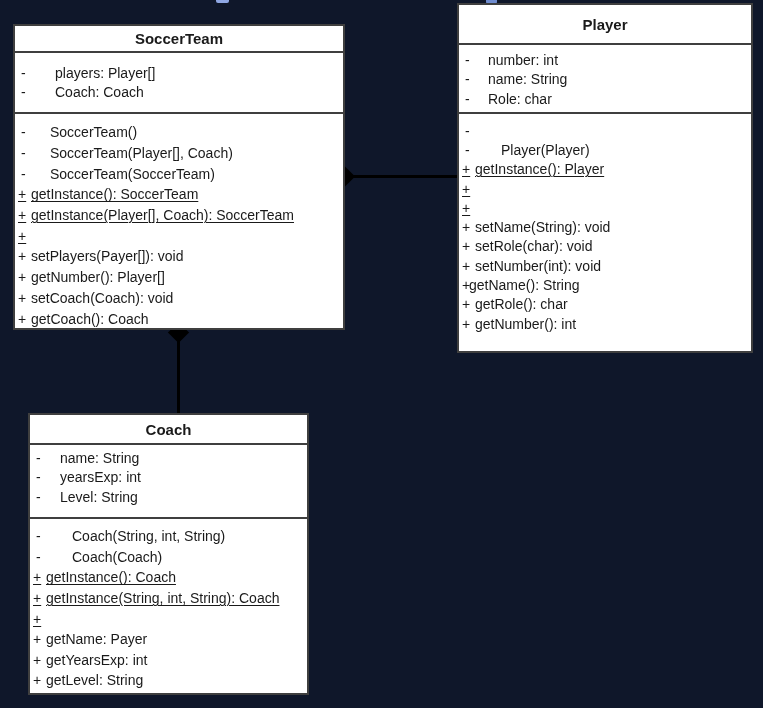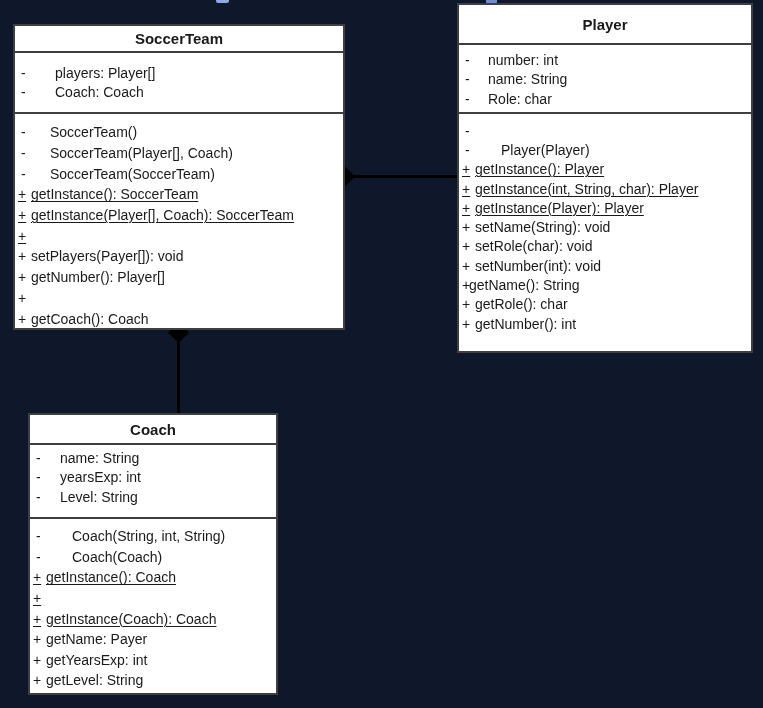--- a/index.html
+++ b/index.html
@@ -66,21 +66,21 @@
   #player { left: 457px; top: 3px; width: 296px; height: 350px; }
   #player .class-title { height: 40px; }
   #player .attrs { height: 69px; padding-top: 5px; }
   #player .attrs .row { height: 19.5px; }
   #player .attrs .vis { width: 23px; }
   #player .methods { padding-top: 7px; }
   #player .methods .row { height: 19.3px; }
   #player .methods .row.tab .vis { width: 36px; }
 
   
-  #coach { left: 28px; top: 413px; width: 250px; height: 282px; }
+  #coach { left: 28px; top: 413px; width: 281px; height: 282px; }
   #coach .class-title { height: 30px; }
   #coach .attrs { height: 74px; padding-top: 3px; }
   #coach .attrs .row { height: 19.5px; }
   #coach .attrs .vis { width: 24px; }
   #coach .methods { padding-top: 7px; }
   #coach .methods .row { height: 20.6px; }
   #coach .methods .row.tab .vis { width: 36px; }
 
   
   .conn-line { position: absolute; background: #000000; }
@@ -153,20 +153,21 @@
         <div class="row plus">
           <span class="vis">+</span>
           <span class="mtext">setPlayers(Payer[]): void</span>
         </div>
         <div class="row plus">
           <span class="vis">+</span>
           <span class="mtext">getNumber(): Player[]</span>
         </div>
         <div class="row plus">
           <span class="vis">+</span>
+          <span class="mtext">setCoach(Coach): void</span>
         </div>
         <div class="row plus">
           <span class="vis">+</span>
           <span class="mtext">getCoach(): Coach</span>
         </div>
       </div>
   </div>
 
   <div class="class-box" id="player">
     <div class="class-title">Player</div>
@@ -191,25 +192,23 @@
         <div class="row tab">
           <span class="vis">-</span>
           <span class="mtext">Player(Player)</span>
         </div>
         <div class="row plus ul">
           <span class="vis">+</span>
           <span class="mtext">getInstance(): Player</span>
         </div>
         <div class="row plus ul">
           <span class="vis">+</span>
-          <span class="mtext">getInstance(int, String, char): Player</span>
-        </div>
-        <div class="row plus ul">
-          <span class="vis">+</span>
-          <span class="mtext">getInstance(Player): Player</span>
+        </div>
+        <div class="row plus ul">
+          <span class="vis">+</span>
         </div>
         <div class="row plus">
           <span class="vis">+</span>
           <span class="mtext">setName(String): void</span>
         </div>
         <div class="row plus">
           <span class="vis">+</span>
           <span class="mtext">setRole(char): void</span>
         </div>
         <div class="row plus">
@@ -255,24 +254,24 @@
         <div class="row tab">
           <span class="vis">-</span>
           <span class="mtext">Coach(Coach)</span>
         </div>
         <div class="row plus ul">
           <span class="vis">+</span>
           <span class="mtext">getInstance(): Coach</span>
         </div>
         <div class="row plus ul">
           <span class="vis">+</span>
-        </div>
-        <div class="row plus ul">
-          <span class="vis">+</span>
-          <span class="mtext">getInstance(Coach): Coach</span>
+          <span class="mtext">getInstance(String, int, String): Coach</span>
+        </div>
+        <div class="row plus ul">
+          <span class="vis">+</span>
         </div>
         <div class="row plus">
           <span class="vis">+</span>
           <span class="mtext">getName: Payer</span>
         </div>
         <div class="row plus">
           <span class="vis">+</span>
           <span class="mtext">getYearsExp: int</span>
         </div>
         <div class="row plus">

